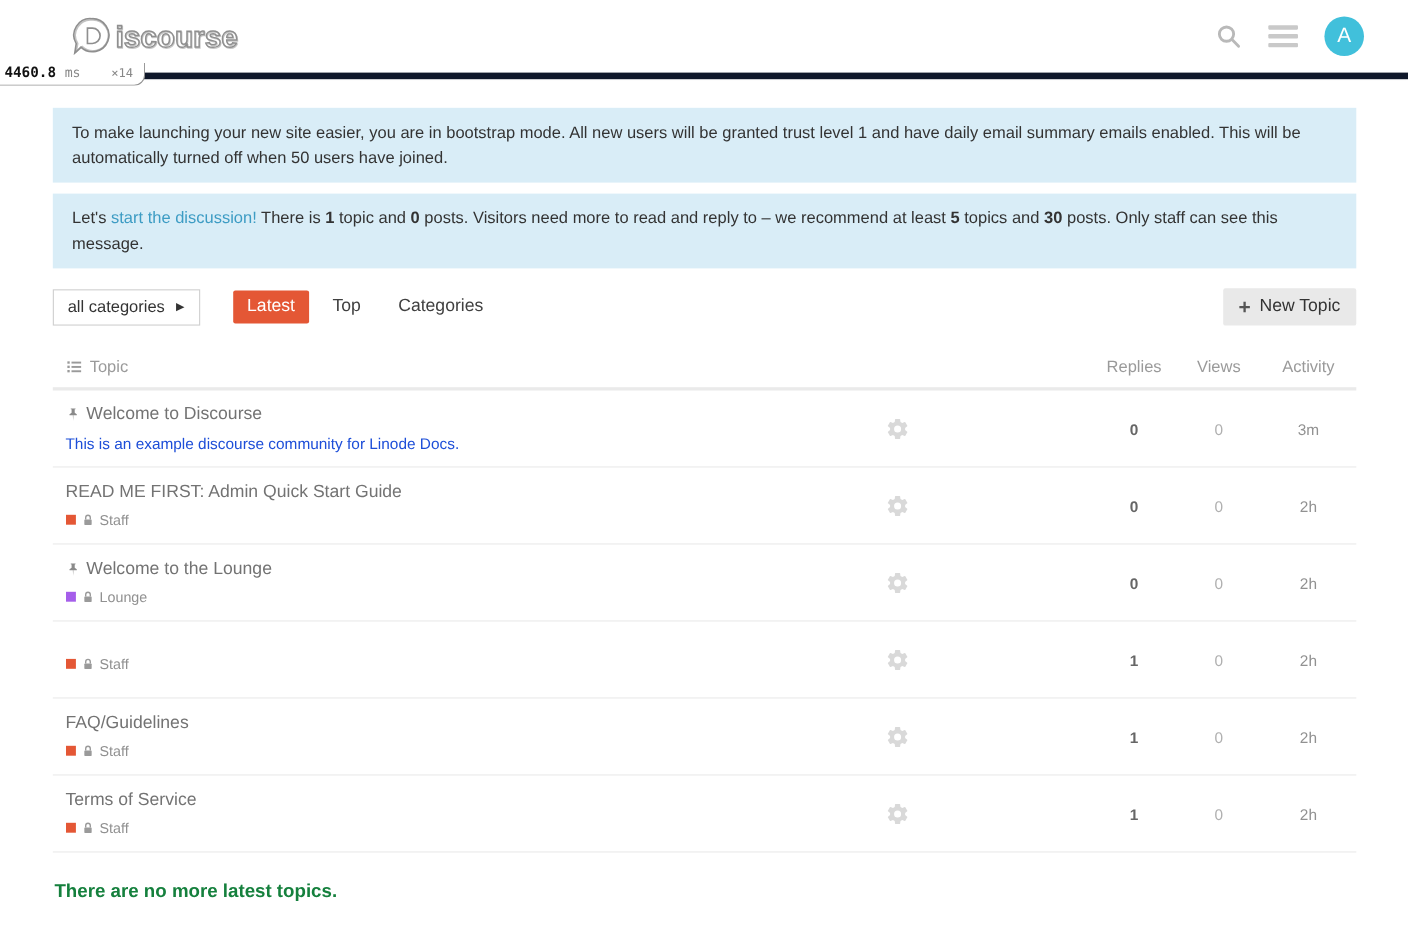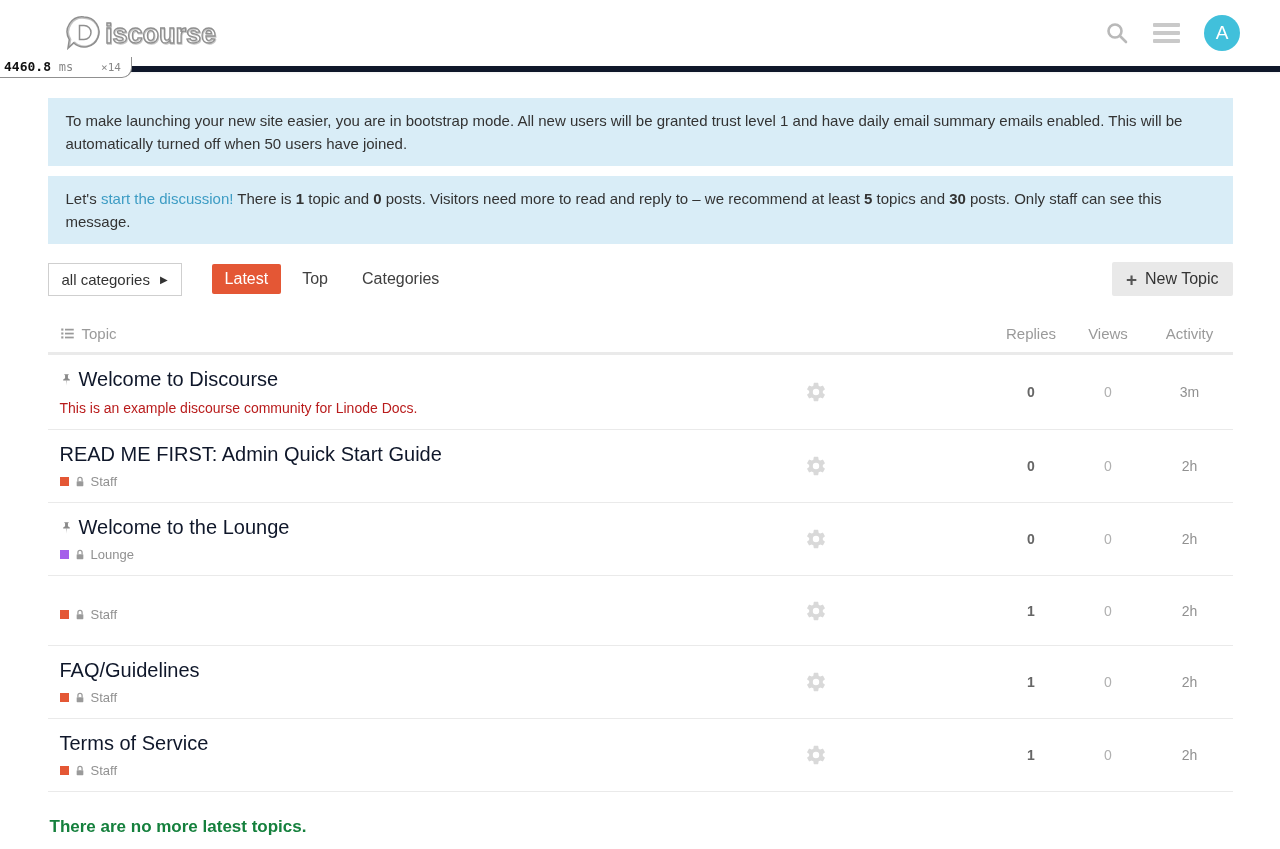--- a/index.html
+++ b/index.html
@@ -54,22 +54,22 @@
   .topic-grid { display:grid; grid-template-columns:1fr 80px 108px 77px 77px 86px;
                 align-items:center; }
   .thead { margin-top:20px; border-bottom:3px solid #eaeaea; padding:9px 0 10px 0;
            color:#9a9a9a; font-size:15px; }
   .thead .topic-label { display:flex; align-items:center; gap:7px; padding-left:12px; }
   .thead .num-h { text-align:center; }
 
   .topic-row { border-bottom:1px solid #eaeaea; padding:13px 0; min-height:70px; }
   .title-cell { padding-left:12px; }
   .title-line { display:flex; align-items:center; gap:6px; }
-  .topic-title { font-size:20px; color:#0f172a; text-decoration:none; cursor:pointer; }
-  .excerpt { font-size:14px; color:#b91c1c; margin-top:9px; }
+  .topic-title { font-size:16px; color:#737373; text-decoration:none; cursor:pointer; }
+  .excerpt { font-size:14px; color:#1d4ed8; margin-top:9px; }
   .category { display:flex; align-items:center; gap:6px; margin-top:8px;
               font-size:13px; color:#919191; cursor:pointer; }
   .cat-square { width:9px; height:9px; display:inline-block; }
   .gear-cell { text-align:center; cursor:pointer; }
   .num { text-align:center; font-size:14px; }
   .num.replies { color:#666; font-weight:bold; }
   .num.views { color:#b0b0b0; }
   .num.activity { color:#919191; }
 
   .footer-msg { font-size:17px; font-weight:bold; color:#15803d; margin:25px 0 0 2px; }

